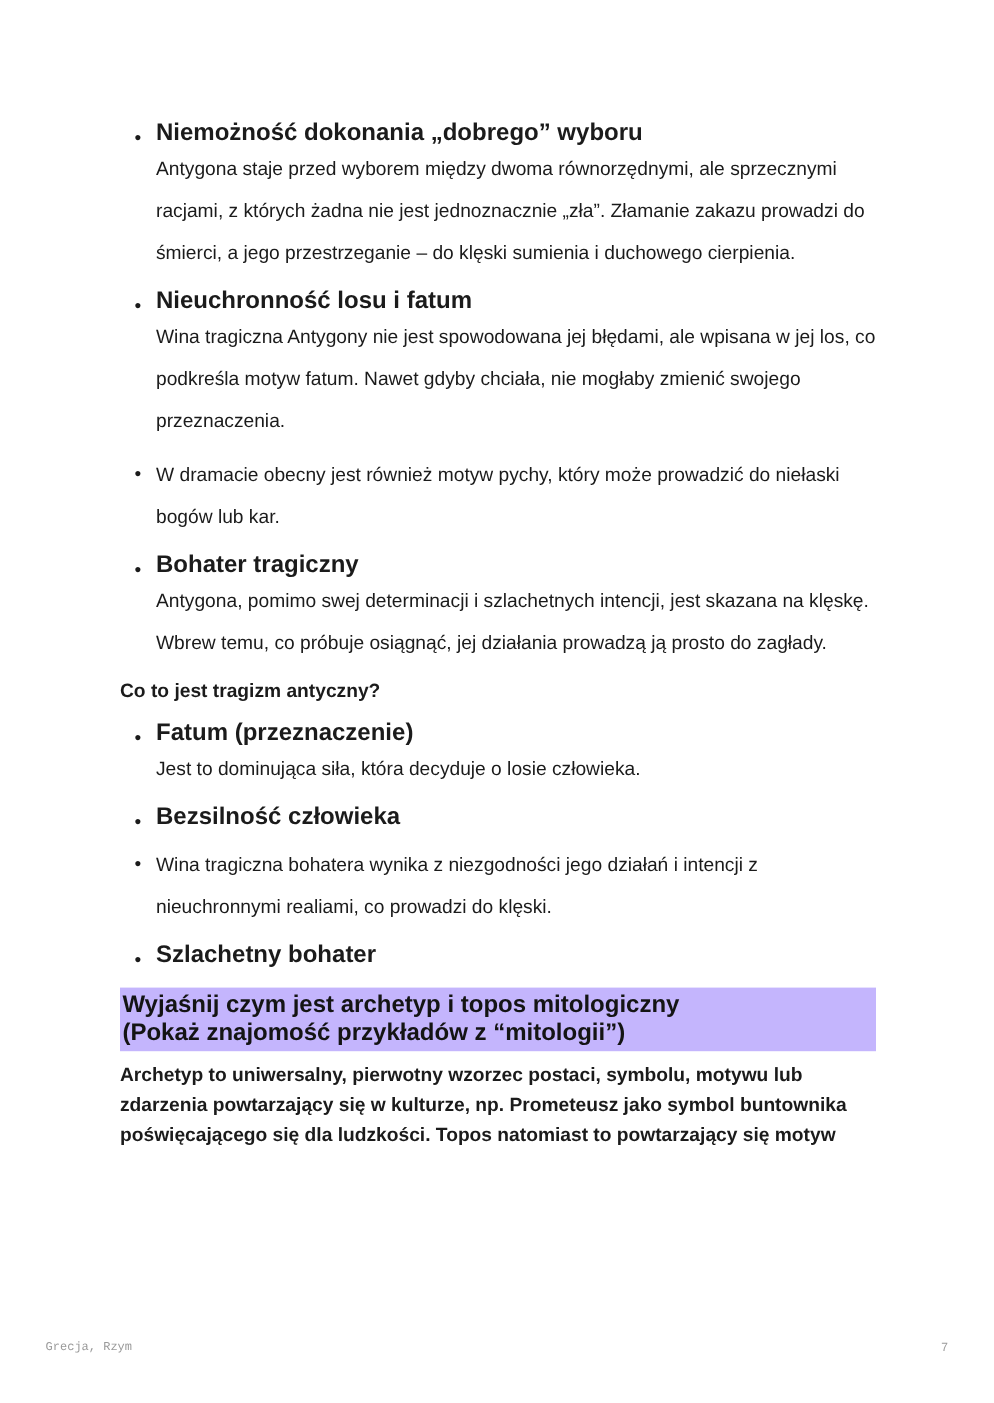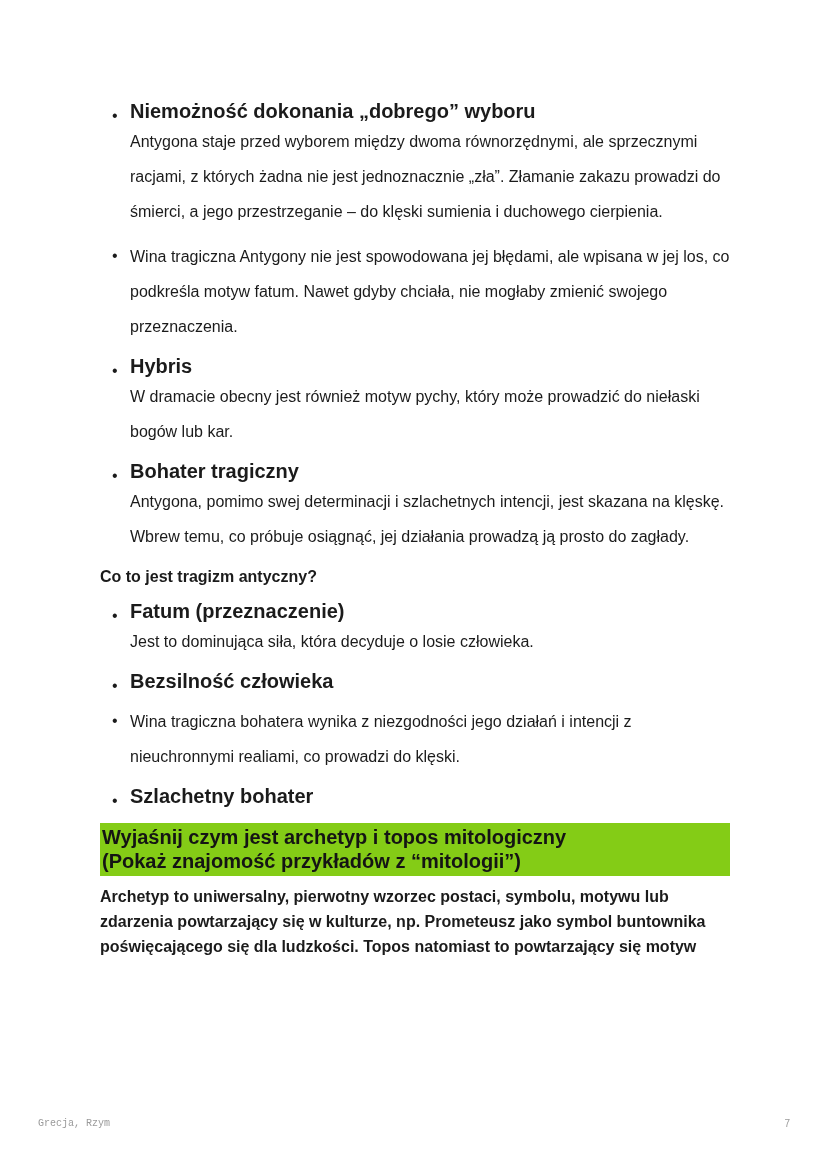--- a/index.html
+++ b/index.html
@@ -8,45 +8,45 @@
     font-family: "Liberation Sans", "DejaVu Sans", sans-serif; color: #1b1b1b;
   }
   .page { position: absolute; left: 100px; top: 99px; width: 630px; }
   ul.items { list-style: none; margin: 0; padding: 0; }
   ul.items li { position: relative; padding-left: 30px; margin-bottom: 10px; }
   .bullet { position: absolute; left: 12px; top: 4px; font-size: 16px; line-height: 25px; }
   .item-title { font-weight: bold; font-size: 20px; line-height: 25px; display: block; }
   .item-text { font-size: 16px; line-height: 35px; display: block; white-space: pre-line; }
   .subheading { font-weight: bold; font-size: 16px; line-height: 25px; margin: 2px 0 10px 0; }
   .section-heading {
-    background: #84cc16; margin: 14px 0 8px 0; padding: 2px 2px 3px 2px;
+    background: #c4b5fd; margin: 14px 0 8px 0; padding: 2px 2px 3px 2px;
     font-size: 20px; line-height: 24px; font-weight: bold; color: #141414; width: 626px;
   }
   .section-heading span { display: block; }
   .para { font-size: 16px; line-height: 25px; margin: 0; font-weight: bold; }
   .footer-left { position: absolute; left: 38px; top: 1118px; font-size: 10px; color: #9a9a9a; font-family: Liberation Mono, monospace; }
   .footer-right { position: absolute; right: 38px; top: 1118px; font-size: 10px; color: #9a9a9a; }
 </style>
 </head>
 <body>
 
 <div class="page">
   <ul class="items">
     <li>
       <span class="bullet">•</span>
       <span class="item-title">Niemożność dokonania „dobrego” wyboru</span>
       <span class="item-text">Antygona staje przed wyborem między dwoma równorzędnymi, ale sprzecznymi racjami, z których żadna nie jest jednoznacznie „zła”. Złamanie zakazu prowadzi do śmierci, a jego przestrzeganie – do klęski sumienia i duchowego cierpienia.</span>
     </li>
     <li>
       <span class="bullet">•</span>
+      <span class="item-title">Nieuchronność losu i fatum</span>
       <span class="item-text">Wina tragiczna Antygony nie jest spowodowana jej błędami, ale wpisana w jej los, co podkreśla motyw fatum. Nawet gdyby chciała, nie mogłaby zmienić swojego przeznaczenia.</span>
     </li>
     <li>
       <span class="bullet">•</span>
-      <span class="item-title">Hybris</span>
       <span class="item-text">W dramacie obecny jest również motyw pychy, który może prowadzić do niełaski
 bogów lub kar.</span>
     </li>
     <li>
       <span class="bullet">•</span>
       <span class="item-title">Bohater tragiczny</span>
       <span class="item-text">Antygona, pomimo swej determinacji i szlachetnych intencji, jest skazana na klęskę. Wbrew temu, co próbuje osiągnąć, jej działania prowadzą ją prosto do zagłady.</span>
     </li>
   </ul>
 

